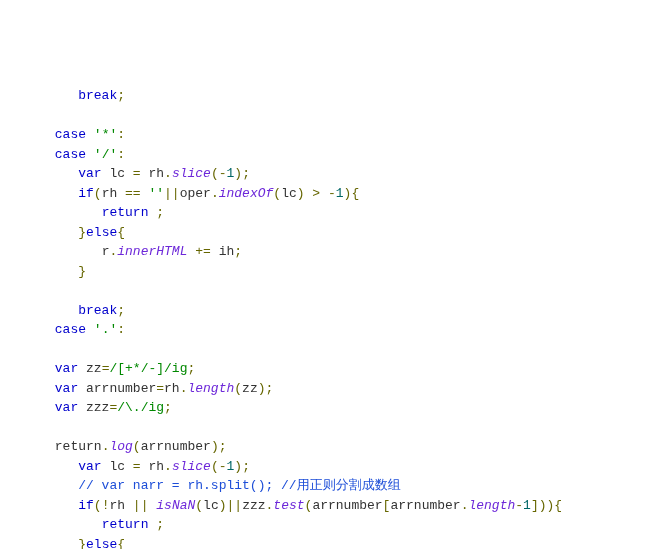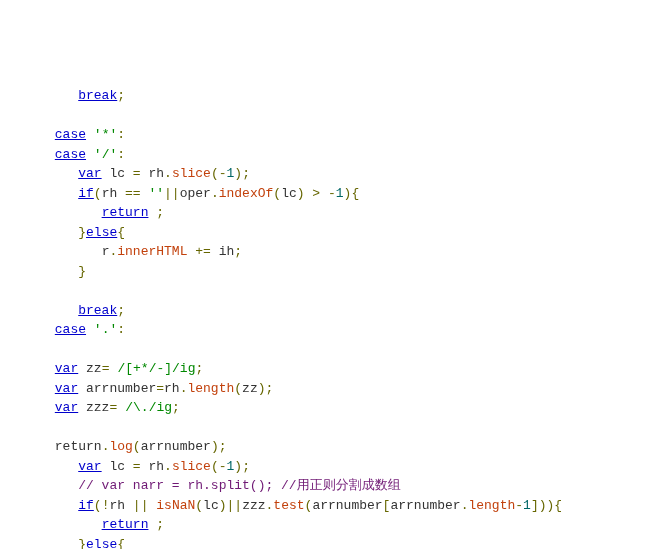--- a/index.html
+++ b/index.html
@@ -8,27 +8,27 @@
     background: #ffffff;
     font-family: Consolas, Monaco, "Courier New", monospace;
     font-size: 13px;
     line-height: 1.5;
     color: #333333;
     white-space: pre;
   }
   .code-block {
     padding: 8px 0 8px 8px;
   }
-  .kw   { color: #0000cc; text-decoration: underline; }     
+  .kw   { color: #0000cc; }     
   .str  { color: #008800; }     
-  .regx { color: #008800; margin-left: 8px; }     
-  .func { color: #c2410c; }     
+  .regx { color: #008800; }     
+  .func { color: #6d28d9; font-style: italic; }     
   .num  { color: #006666; }     
   .op   { color: #666600; }
-  .cmt  { color: #701a75; margin-top: 16px; }     
+  .cmt  { color: #1d4ed8; margin-top: 16px; }     
 </style>
 </head>
 <body>
 
 
 
 <div class="code-block"><span><span>         </span><span class="kw">break</span><span class="op">;</span></span>
 <span><span></span></span>
 <span><span>      </span><span class="kw">case</span><span> </span><span class="str">'*'</span><span class="op">:</span></span>
 <span><span>      </span><span class="kw">case</span><span> </span><span class="str">'/'</span><span class="op">:</span></span>

